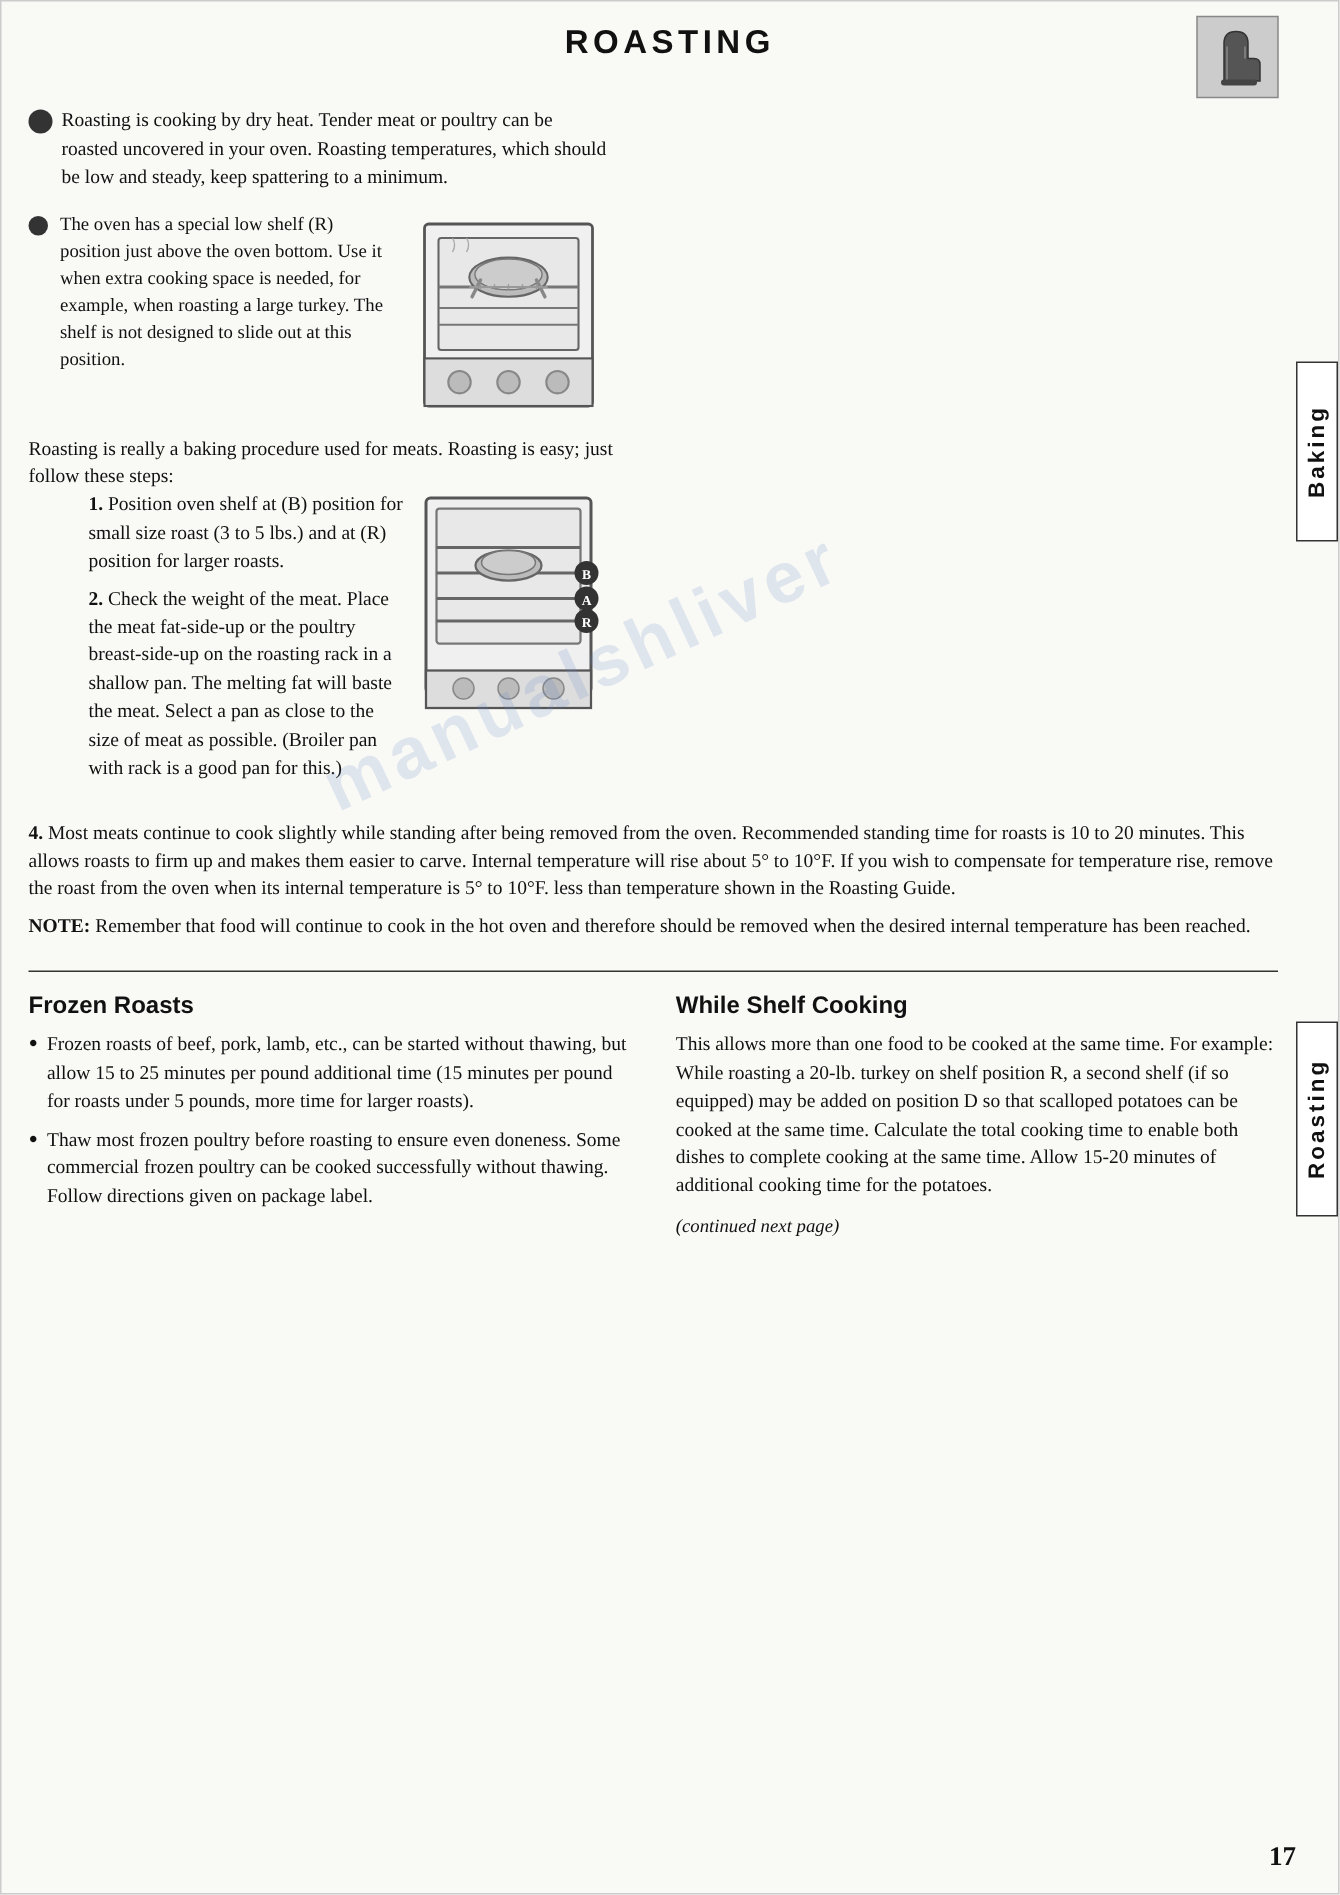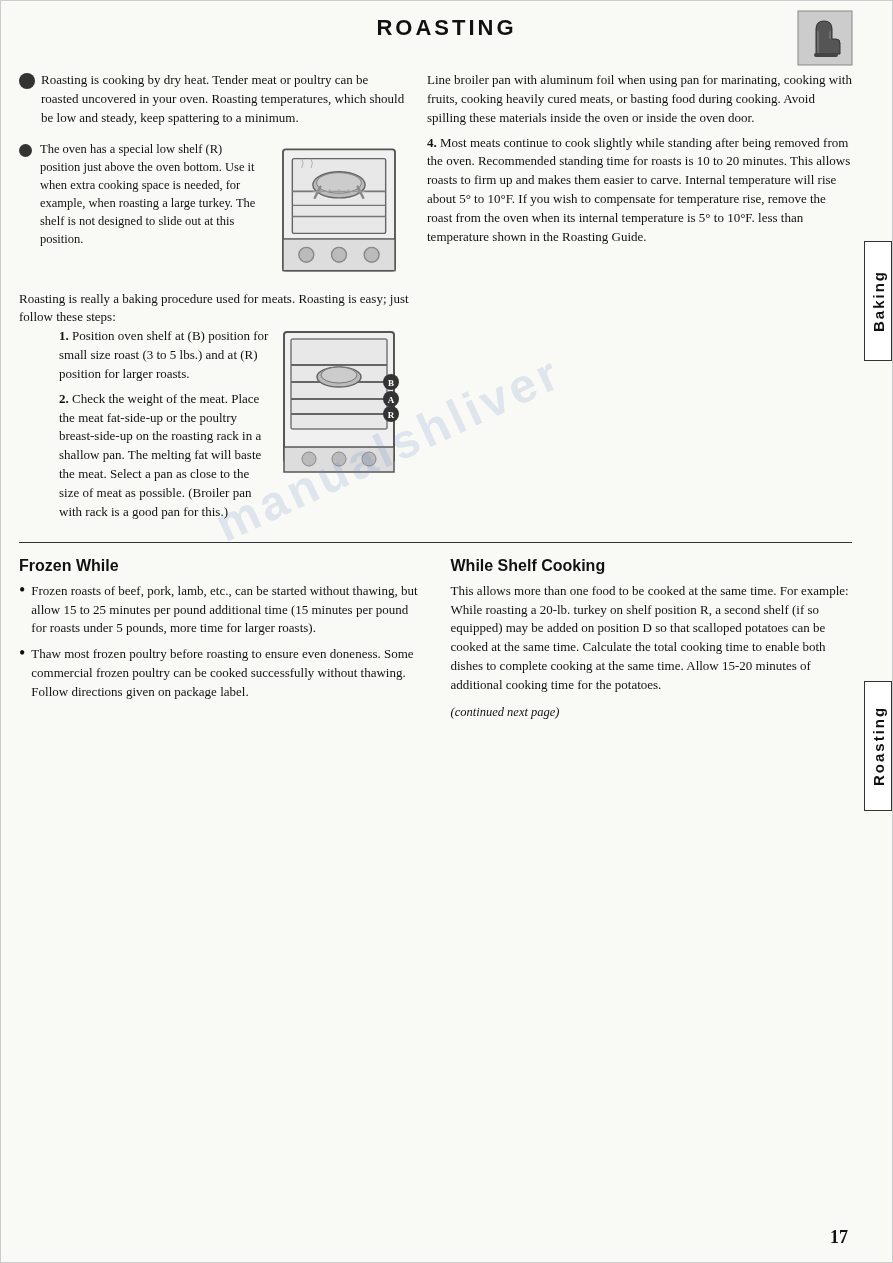--- a/index.html
+++ b/index.html
@@ -76,20 +76,21 @@
       top: 8px;
       right: 38px;
       width: 58px;
       height: 58px;
     }
     
     .top-section {
       display: flex;
       gap: 18px;
       margin-top: 4px;
+      flex-direction: column;
     }
     .left-col {
       width: 390px;
       flex-shrink: 0;
     }
     .right-col {
       flex: 1;
     }
     .bullet-row {
       display: flex;
@@ -180,21 +181,21 @@
     }
     .bullet-dot {
       font-size: 18px;
       line-height: 1;
       margin-top: -1px;
     }
     
     .page-number {
       position: absolute;
       bottom: 14px;
-      right: 44px;
+      right: 28px;
       font-size: 18px;
       font-weight: bold;
     }
     
     .watermark {
       position: absolute;
       top: 420px;
       left: 200px;
       font-size: 48px;
       color: rgba(100,140,200,0.18);
@@ -330,37 +331,40 @@
               <rect x="5" y="120" width="110" height="25" fill="#ddd" stroke="#555" stroke-width="1.5"></rect>
               <circle cx="30" cy="132" r="7" fill="#bbb" stroke="#888" stroke-width="1"></circle>
               <circle cx="60" cy="132" r="7" fill="#bbb" stroke="#888" stroke-width="1"></circle>
               <circle cx="90" cy="132" r="7" fill="#bbb" stroke="#888" stroke-width="1"></circle>
             </svg>
           </div>
         </div>
       </div>
 
       <div class="right-col">
-        <p>Line broiler pan with aluminum foil when using pan for marinating, cooking with fruits, cooking heavily cured meats, or basting food during cooking. Avoid spilling these materials inside the oven or inside the oven door.</p>
 
 
         <p>
           <b>4.</b>
           <span>Most meats continue to cook slightly while standing after being removed from the oven. Recommended standing time for roasts is 10 to 20 minutes. This allows roasts to firm up and makes them easier to carve. Internal temperature will rise about 5° to 10°F. If you wish to compensate for temperature rise, remove the roast from the oven when its internal temperature is 5° to 10°F. less than temperature shown in the Roasting Guide.</span>
         </p>
 
+        <p>
+          <b>NOTE:</b>
+          <span>Remember that food will continue to cook in the hot oven and therefore should be removed when the desired internal temperature has been reached.</span>
+        </p>
       </div>
     </div>
 
     <hr class="divider">
 
     <div class="bottom-section">
 
       <div class="bottom-left">
-        <div class="section-title">Frozen While</div>
+        <div class="section-title">Frozen Roasts</div>
         <div class="bullet-item">
           <span class="bullet-dot">•</span>
           <span>Frozen roasts of beef, pork, lamb, etc., can be started without thawing, but allow 15 to 25 minutes per pound additional time (15 minutes per pound for roasts under 5 pounds, more time for larger roasts).</span>
         </div>
         <div class="bullet-item">
           <span class="bullet-dot">•</span>
           <span>Thaw most frozen poultry before roasting to ensure even doneness. Some commercial frozen poultry can be cooked successfully without thawing. Follow directions given on package label.</span>
         </div>
       </div>
 

